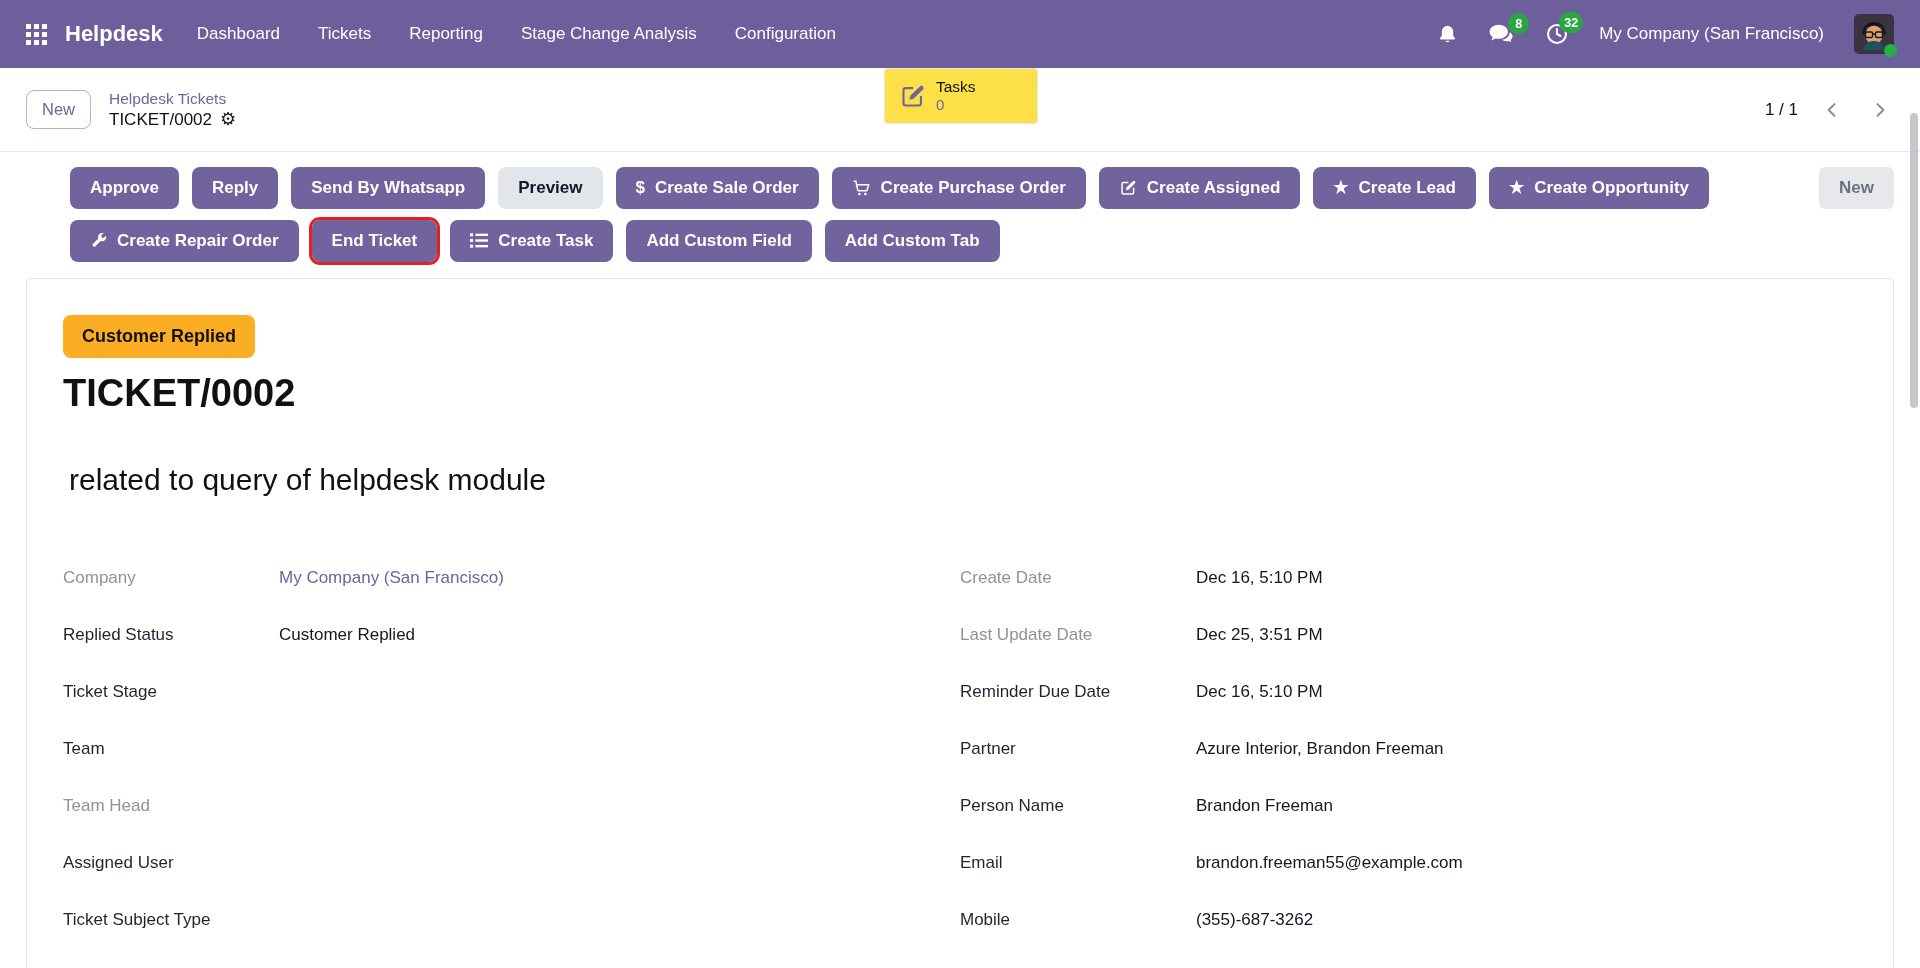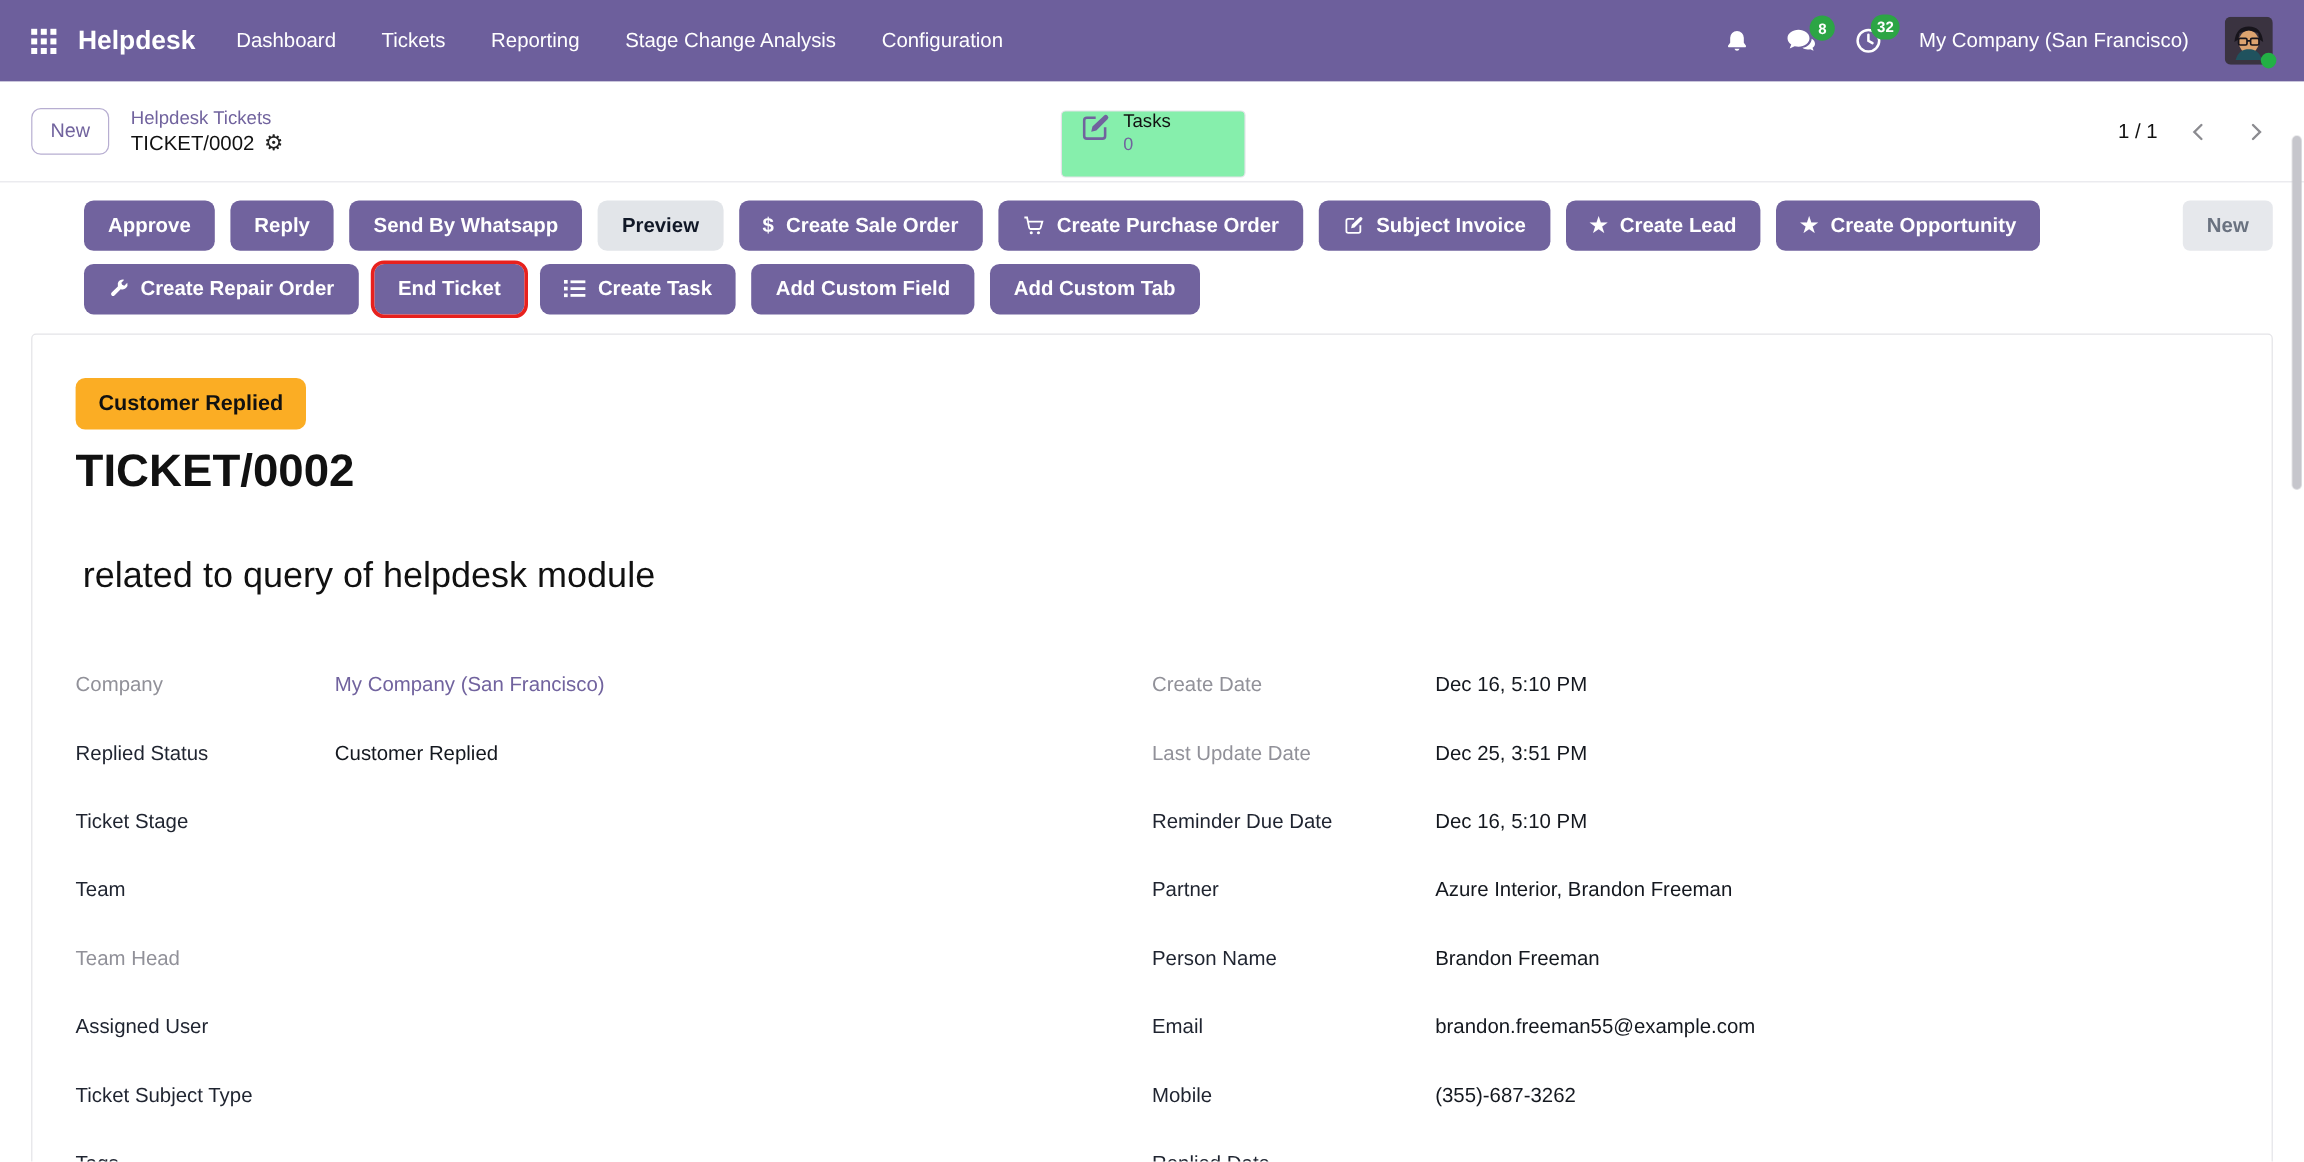--- a/index.html
+++ b/index.html
@@ -28,23 +28,23 @@
   
   .control-panel { height:84px; display:flex; align-items:center; padding:0 26px;
     border-bottom:1px solid #e7e7ec; position:relative; background:#fff; }
   .btn-new { border:1px solid #b7aed1; color:var(--primary,#71639e); background:#fff;
     font-size:16.5px; padding:9px 15px; border-radius:8px; cursor:pointer;
     font-family:inherit; }
   .bc-block { margin-left:18px; line-height:1.25; }
   .bc-parent { color:var(--primary,#71639e); font-size:15.5px; cursor:pointer; }
   .bc-current { font-size:17px; color:#111; display:flex; align-items:center; gap:8px; }
   .gear { font-size:18px; color:#222; cursor:pointer; line-height:1; }
-  .tasks-btn { position:absolute; left:884px; top:24px; width:154px; height:56px;
-    border:1px solid #e3e3e8; border-radius:4px; background:#86efac; display:flex;
-    align-items:flex-start; gap:10px; padding:0 14px; cursor:pointer; font-family:inherit; }
+  .tasks-btn { position:absolute; left:884px; top:0; width:154px; height:56px;
+    border:1px solid #e3e3e8; border-radius:4px; background:#fde047; display:flex;
+    align-items:center; gap:10px; padding:0 14px; cursor:pointer; font-family:inherit; }
   .tasks-txt { text-align:left; line-height:1.2; }
   .tasks-label { font-size:15.5px; color:#111; }
   .tasks-count { font-size:15px; color:var(--primary,#71639e); }
   .pager { margin-left:auto; display:flex; align-items:center; gap:20px; }
   .pager-text { font-size:17px; color:#111; }
   .pg-btn { background:none; border:none; cursor:pointer; padding:4px; display:flex; }
 
   
   .actions { padding:15px 26px 0; }
   .act-row { display:flex; align-items:center; gap:13px;margin-left:44px; }
@@ -62,21 +62,21 @@
   
   .sheet { margin:16px 26px 0; border:1px solid #e3e3e7; border-radius:4px; background:#fff;
     padding:36px 0 0 36px; height:1100px; }
   .status-ribbon { display:inline-block; background:var(--orange,#fbad24); color:#111;
     font-size:18px; font-weight:700; padding:11px 19px; border-radius:8px; }
   .ticket-title { font-size:38px; font-weight:700; color:#111; margin-top:14px; cursor:text; }
   .ticket-subject { font-size:30px; font-weight:400; color:#111; margin-top:48px;
     padding-left:6px; cursor:text; }
   .fields { display:flex; margin-top:64px; padding-right:36px; }
   .fcol { flex:1; }
-  .frow { display:flex; align-items:flex-start; min-height:34px; margin-bottom:23px; }
+  .frow { display:flex; align-items:center; min-height:34px; margin-bottom:23px; }
   .flabel { width:216px; flex:none; font-size:17px; font-weight:500; color:#1f2430; }
   .fcol-right .flabel { width:236px; }
   .flabel.muted { color:#919199; font-weight:400; }
   .fvalue { font-size:17px; color:#14181f; }
   .fvalue.link { color:var(--primary,#71639e); cursor:pointer; }
 
   
   .scroll-track { position:fixed; right:0; top:68px; width:12px; height:900px; }
   .scroll-thumb { position:absolute; right:2px; top:45px; width:8px; height:295px;
     background:#c6c6cc; border-radius:4px; cursor:pointer; }
@@ -202,21 +202,21 @@
           <circle cx="9.2" cy="20" r="1.7" fill="#fff" stroke="none"></circle>
           <circle cx="17.2" cy="20" r="1.7" fill="#fff" stroke="none"></circle>
         </svg>
         <span>Create Purchase Order</span>
       </button>
       <button class="abtn primary">
         <svg width="18" height="18" viewBox="0 0 24 24" fill="none" stroke="#fff" stroke-width="2">
           <path d="M12.5 4.5H6a2 2 0 0 0-2 2V18a2 2 0 0 0 2 2h11.5a2 2 0 0 0 2-2v-6.5"></path>
           <path d="M18.6 3a1.9 1.9 0 0 1 2.7 2.7L13 14l-3.8.9.9-3.8z" fill="#fff" stroke="none"></path>
         </svg>
-        <span>Subject Invoice</span>
+        <span>Create Assigned</span>
       </button>
       <button class="abtn primary">
         <span class="txt-ic">★</span>
         <span>Create Lead</span>
       </button>
       <button class="abtn primary">
         <span class="txt-ic">★</span>
         <span>Create Opportunity</span>
       </button>
       <span class="stage-badge">New</span>

